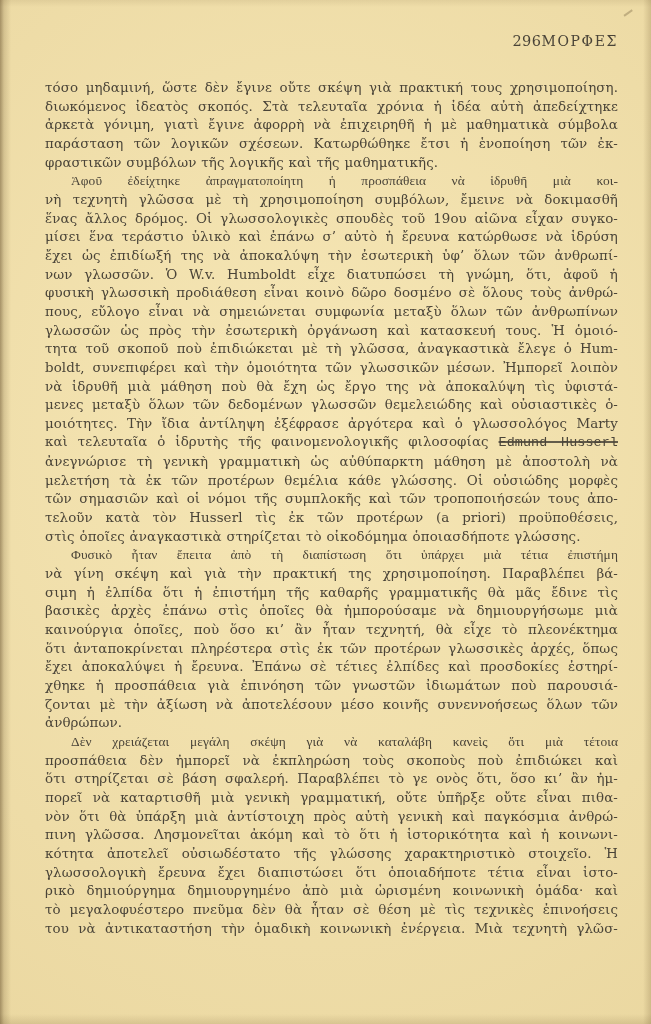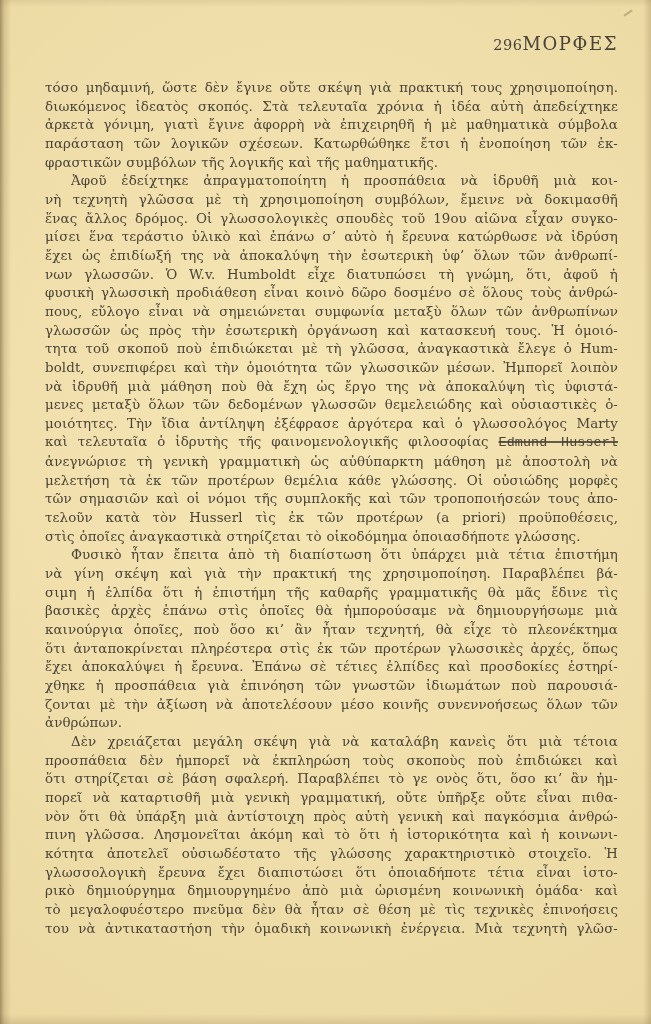--- a/index.html
+++ b/index.html
@@ -38,21 +38,21 @@
     justify-content: flex-end;
     align-items: baseline;
     font-size: 14.5px;
     color: var(--ink);
   }
   .running-head .folio {
     letter-spacing: 0.5px;
   }
   .running-head .title {
     letter-spacing: 1.6px;
-    font-size: 18px;
+    font-size: 14px;
   }
   .corner-mark {
     position: absolute;
     top: 12px;
     right: 18px;
     width: 10px;
     height: 1.5px;
     background: rgba(90,70,40,0.30);
     transform: rotate(-35deg);
   }
@@ -66,21 +66,21 @@
     letter-spacing: 0.1px;
     word-spacing: 0.5px;
     color: var(--ink);
   }
   .line {
     text-align: justify;
     text-align-last: justify;
     white-space: nowrap; 
   }
   .line { white-space: normal; }
-  .line.indent { text-indent: 26px; }
+  .line.indent { text-indent: 26px; font-family: Liberation Serif, serif; }
   .line.para-end { text-align-last: left; }
   .struck {
     text-decoration: line-through;
     text-decoration-color: rgba(74,68,56,0.85);
     text-decoration-thickness: 1.5px;
     padding-left: 8px;
     margin-left: -8px;
     font-family: Liberation Mono, monospace;
   }
 </style>

